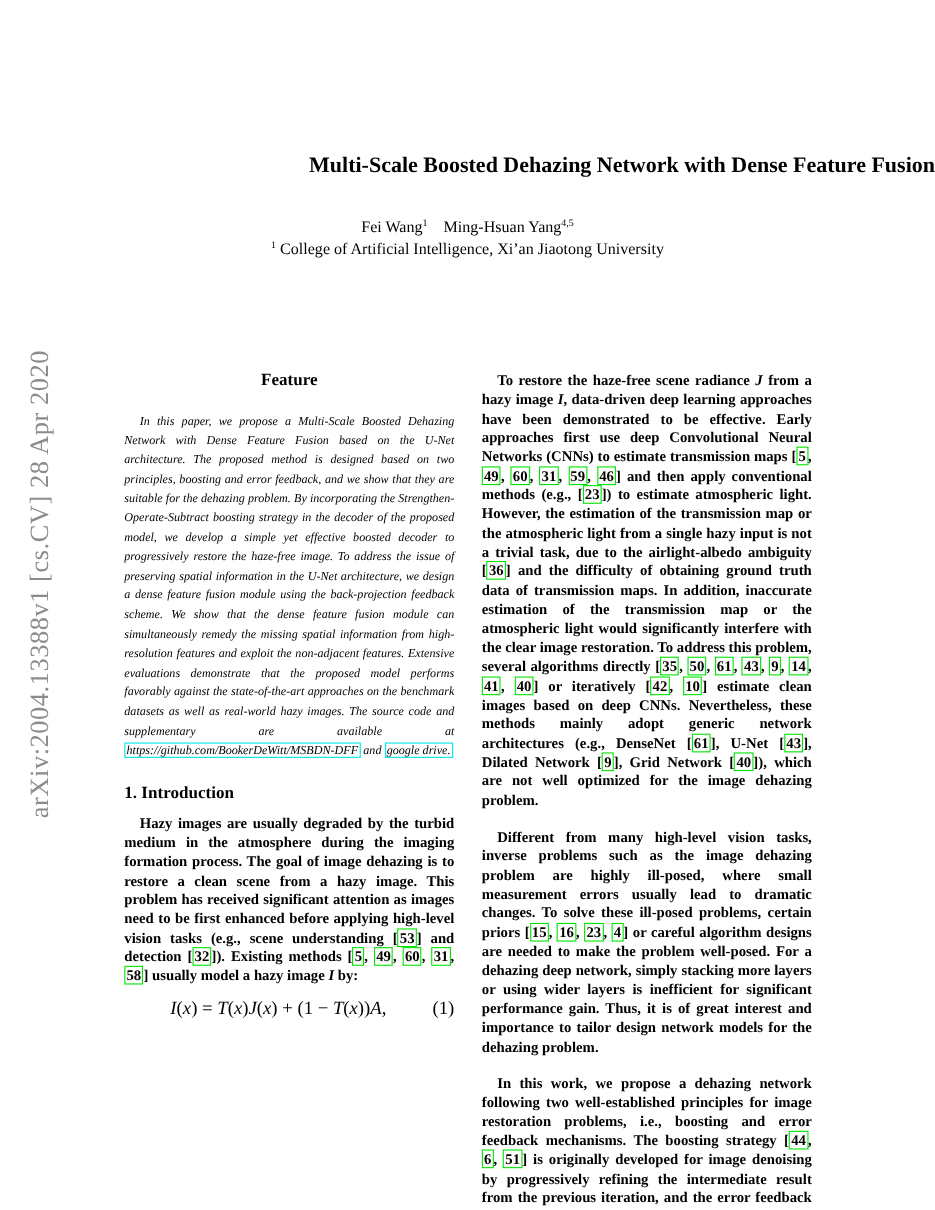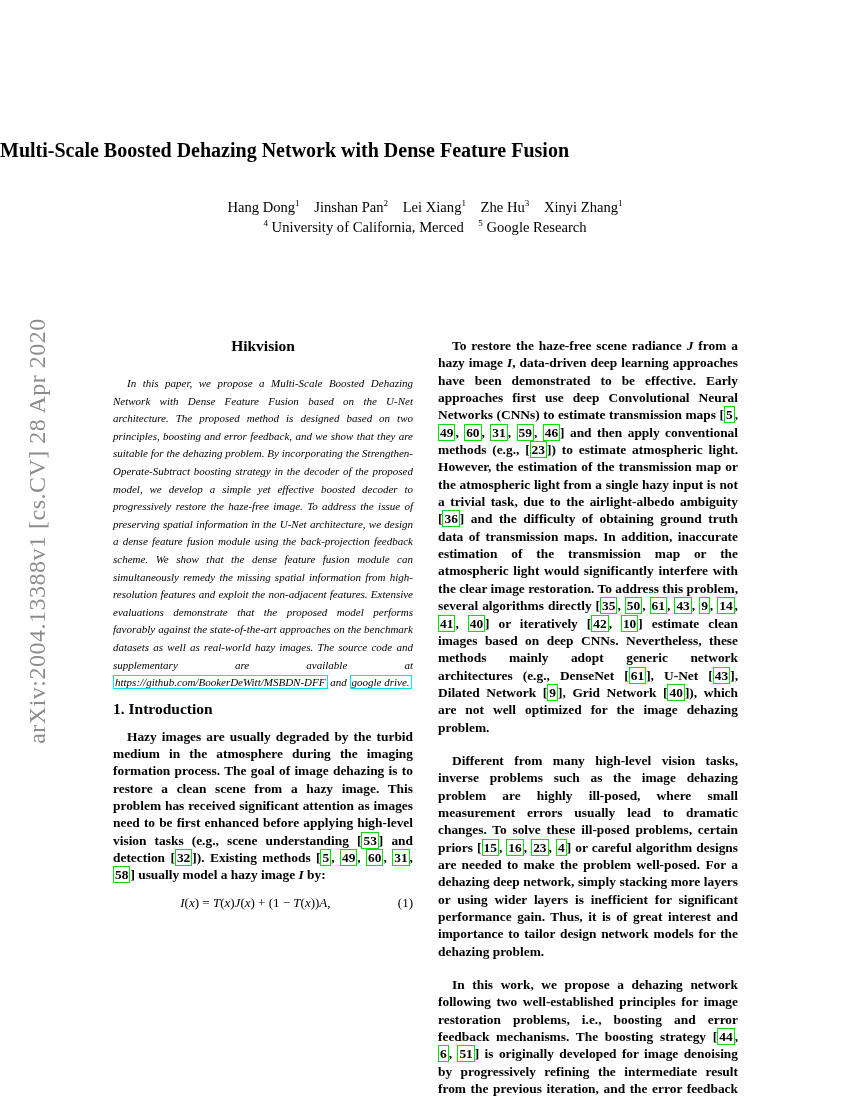--- a/index.html
+++ b/index.html
@@ -21,21 +21,21 @@
     white-space: nowrap;
     font-size: 24px;
     letter-spacing: 0.5px;
     color: var(--sidebar-gray, #8c8c8c);
   }
   .paper-title {
     position: absolute;
     top: 139px;
     left: 0;
     width: 100%;
-    text-align: left;
+    text-align: right;
     font-size: 20px;
     font-weight: bold;
   }
   .authors-block {
     position: absolute;
     top: 198px;
     left: 0;
     width: 100%;
     text-align: center;
     font-size: 14.6px;
@@ -60,36 +60,36 @@
     font-style: italic;
     font-size: 11px;
     line-height: 17.6px;
     text-align: justify;
     text-indent: 14px;
     margin: 0;
   }
   .section-heading {
     font-weight: bold;
     font-size: 15.5px;
-    margin: 8px 0 10px 0;
+    margin: 20px 0 10px 0;
   }
   p.body {
     font-size: 13.4px;
     line-height: 17.35px;
     text-align: justify;
     margin: 0;
     font-weight: bold;
   }
   p.indent { text-indent: 14px; }
   p.follow { margin-top: 16px; }
   .equation-row {
     display: flex;
     align-items: flex-end;
     margin: 11px 0 12px 0;
-    font-size: 13px;
+    font-size: 17px;
   }
   .eq-body { flex: 1; text-align: center; }
   .eq-num { text-align: right; }
   .mathvar { font-style: italic; font-family: "Liberation Serif", serif; }
   .cite {
     border: 1.2px solid var(--cite-color, #00e400);
     padding: 0 1px;
   }
   .linkbox {
     border: 1.2px solid var(--link-color, #00e5e5);
@@ -100,28 +100,28 @@
 </head>
 <body>
 
 <div class="page">
 
   <div class="arxiv-stamp">arXiv:2004.13388v1 [cs.CV] 28 Apr 2020</div>
 
   <div class="paper-title">Multi-Scale Boosted Dehazing Network with Dense Feature Fusion</div>
 
   <div class="authors-block">
-    <div>Hang Dong<sup>1</sup>  Jinshan Pan<sup>2</sup>  Lei Xiang<sup>1</sup>  Zhe Hu<sup>3</sup>  Xinyi Zhang<sup>1</sup></div>
-    <div><sup>4</sup> University of California, Merced  <sup>5</sup> Google Research</div>
+    <div>Fei Wang<sup>1</sup>  Ming-Hsuan Yang<sup>4,5</sup></div>
+    <div><sup>1</sup> College of Artificial Intelligence, Xi’an Jiaotong University</div>
   </div>
 
   <div class="content">
 
     <div class="col">
-      <div class="abstract-heading">Hikvision</div>
+      <div class="abstract-heading">Feature</div>
       <p class="abstract-body">In this paper, we propose a Multi-Scale Boosted Dehazing Network with Dense Feature Fusion based on the U-Net architecture. The proposed method is designed based on two principles, boosting and error feedback, and we show that they are suitable for the dehazing problem. By incorporating the Strengthen-Operate-Subtract boosting strategy in the decoder of the proposed model, we develop a simple yet effective boosted decoder to progressively restore the haze-free image. To address the issue of preserving spatial information in the U-Net architecture, we design a dense feature fusion module using the back-projection feedback scheme. We show that the dense feature fusion module can simultaneously remedy the missing spatial information from high-resolution features and exploit the non-adjacent features. Extensive evaluations demonstrate that the proposed model performs favorably against the state-of-the-art approaches on the benchmark datasets as well as real-world hazy images. The source code and supplementary are available at <span class="linkbox">https://github.com/BookerDeWitt/MSBDN-DFF</span> and <span class="linkbox">google drive.</span></p>
 
       <div class="section-heading">1. Introduction</div>
       <p class="body indent">Hazy images are usually degraded by the turbid medium in the atmosphere during the imaging formation process. The goal of image dehazing is to restore a clean scene from a hazy image. This problem has received significant attention as images need to be first enhanced before applying high-level vision tasks (e.g., scene understanding [<span class="cite">53</span>] and detection [<span class="cite">32</span>]). Existing methods [<span class="cite">5</span>, <span class="cite">49</span>, <span class="cite">60</span>, <span class="cite">31</span>, <span class="cite">58</span>] usually model a hazy image <span class="mathvar">I</span> by:</p>
 
       <div class="equation-row">
         <span class="eq-body"><span class="mathvar">I</span>(<span class="mathvar">x</span>) = <span class="mathvar">T</span>(<span class="mathvar">x</span>)<span class="mathvar">J</span>(<span class="mathvar">x</span>) + (1 − <span class="mathvar">T</span>(<span class="mathvar">x</span>))<span class="mathvar">A</span>,</span>
         <span class="eq-num">(1)</span>
       </div>
 

